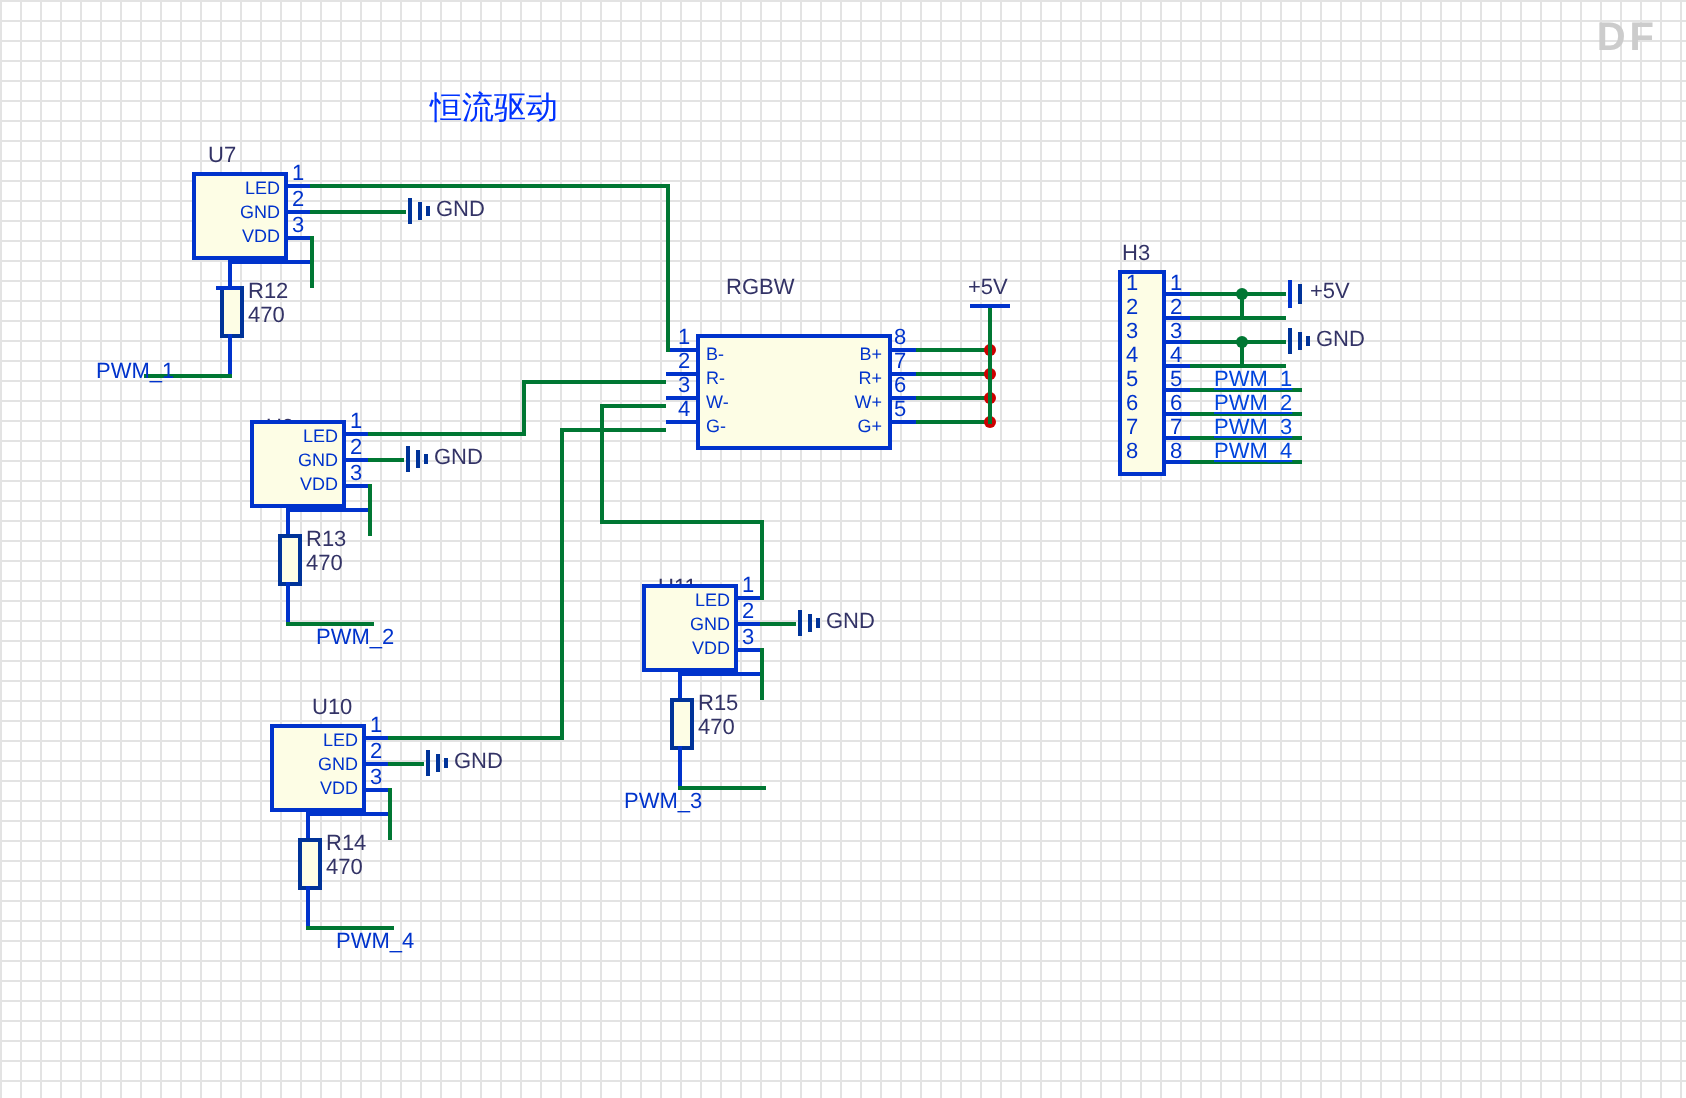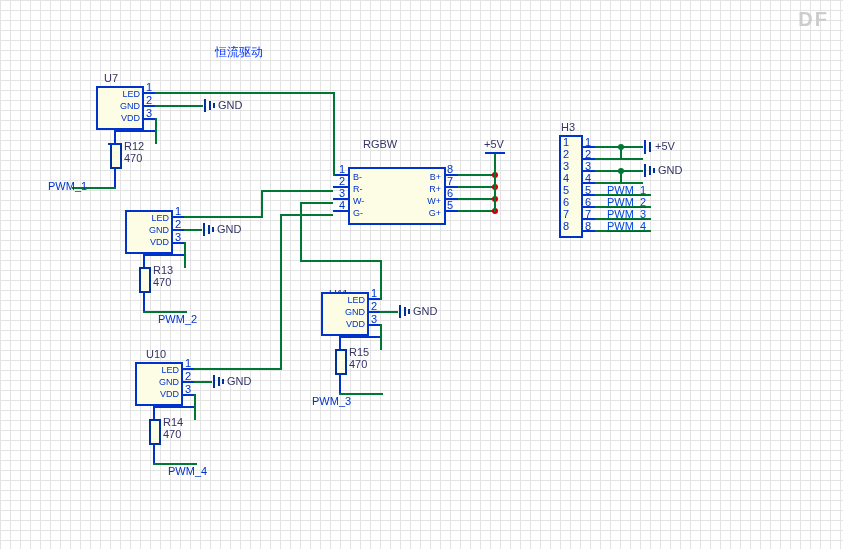--- a/index.html
+++ b/index.html
@@ -1,19 +1,19 @@
 <!DOCTYPE html>
 <html><head>
 <meta charset="utf-8">
 <style>
   body{margin:0;padding:0;background:#fff;font-family:Arial,sans-serif;font-size:10px;color:#000}
   .canvas{position:relative;width:843px;height:549px;
     background-image:repeating-linear-gradient(to right,#e3e3e3 0,#e3e3e3 1px,transparent 1px,transparent 10px),
                      repeating-linear-gradient(to bottom,#e3e3e3 0,#e3e3e3 1px,transparent 1px,transparent 10px);}
-  .title{position:absolute;font-size:12px;color:#0033ff}
+  .title{position:absolute;font-size:16px;color:#0033ff}
   .watermark{position:absolute;top:8px;right:14px;font-size:20px;color:#ccc;font-weight:bold;letter-spacing:2px}
   .comp-box{position:absolute;border:2px solid #0033cc;background:#fdfde5}
   .comp-box .pinlab{position:absolute;font-size:9px;color:#0033cc}
   .ref{position:absolute;font-size:11px;color:#333366}
   .pwr{color:#cc0000}
   .vdd{color:#cc0000}
   .wire{position:absolute;background:#007733}
   .wire.h{height:2px}
   .wire.v{width:2px}
   .wire.blue{background:#0033cc}
@@ -86,21 +86,21 @@
 <div class="net" style="left:158px;top:313px">PWM_2</div>
 <div class="cap" style="left:203px;top:223px;height:13px"></div>
 <div class="cap" style="left:208px;top:225px;height:9px"></div>
 <div class="cap" style="left:212px;top:227px;height:5px"></div>
 <span class="gndlab" style="left:217px;top:223px">GND</span>
 
 <div class="wire h" style="left:184px;top:216px;width:77px"></div>
 <div class="wire v" style="left:261px;top:190px;height:28px"></div>
 <div class="wire h" style="left:261px;top:190px;width:72px"></div>
 
-<div class="ref" style="left:146px;top:348px">U10</div>
+<div class="ref" style="left:156px;top:348px">U10</div>
 <div class="comp-box" style="left:135px;top:362px;width:44px;height:40px">
   <span class="pinlab" style="right:2px;top:1px">LED</span>
   <span class="pinlab" style="right:2px;top:13px">GND</span>
   <span class="pinlab vdd" style="right:2px;top:25px">VDD</span>
 </div>
 <span class="net" style="left:185px;top:357px">1</span>
 <span class="net" style="left:185px;top:370px">2</span>
 <span class="net" style="left:185px;top:383px">3</span>
 <div class="wire h blue" style="left:181px;top:368px;width:14px"></div>
 <div class="wire h blue" style="left:181px;top:381px;width:14px"></div>

